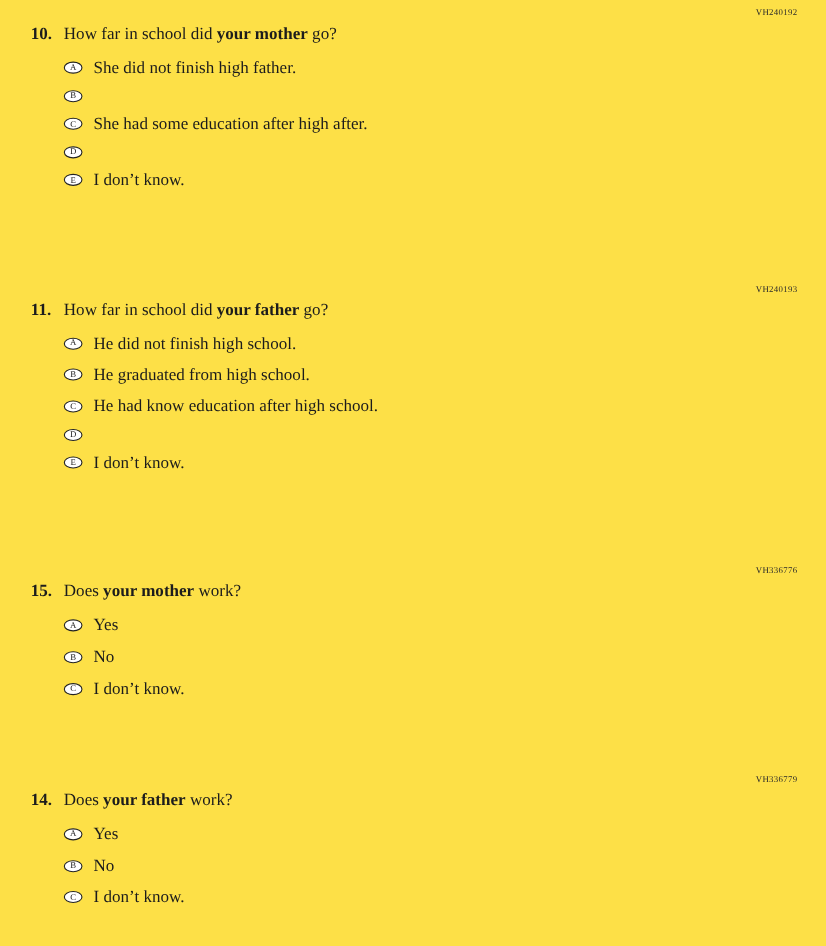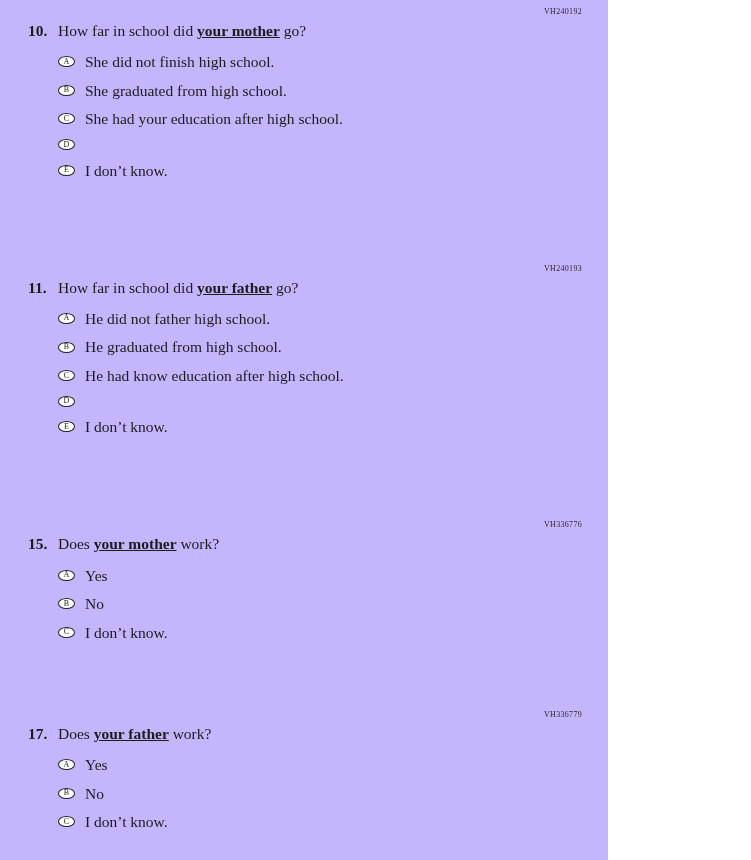--- a/index.html
+++ b/index.html
@@ -4,25 +4,25 @@
 <style>
   html, body {
     margin: 0;
     padding: 0;
     background: #ffffff;
     font-family: "Liberation Serif", serif;
     color: #1c1c1c;
   }
   .page {
     position: relative;
-    width: 608px;
+    width: 751px;
     height: 860px;
     box-sizing: border-box;
     padding: 8px 26px 0 28px;
-    background: #c4b5fd;
+    background: #fde047;
     overflow: hidden;
   }
   .question {
     margin-bottom: 86px;
   }
   .question.short {
     margin-bottom: 70px;
   }
   .code {
     text-align: right;
@@ -36,21 +36,20 @@
     display: flex;
     font-size: 15.5px;
     line-height: 1.25;
   }
   .qnum {
     flex: 0 0 30px;
     font-weight: bold;
   }
   .ptext .bold-part {
     font-weight: bold;
-    text-decoration: underline;
   }
   .options {
     list-style: none;
     margin: 13px 0 0 0;
     padding: 0 0 0 30px;
   }
   .options li {
     display: flex;
     align-items: center;
     margin-bottom: 11.5px;
@@ -81,50 +80,49 @@
 
   <section class="question">
     <div class="code">VH240192</div>
     <div class="prompt">
       <span class="qnum">10.</span>
       <span class="ptext"><span>How far in school did </span><span class="bold-part">your mother</span><span> go?</span></span>
     </div>
     <ul class="options">
       <li>
           <span class="oval">A</span>
-          <span>She did not finish high school.</span>
+          <span>She did not finish high father.</span>
         </li>
       <li>
           <span class="oval">B</span>
-          <span>She graduated from high school.</span>
         </li>
       <li>
           <span class="oval">C</span>
-          <span>She had your education after high school.</span>
+          <span>She had some education after high after.</span>
         </li>
       <li>
           <span class="oval">D</span>
         </li>
       <li>
           <span class="oval">E</span>
           <span>I don’t know.</span>
         </li>
     </ul>
   </section>
 
   <section class="question">
     <div class="code">VH240193</div>
     <div class="prompt">
       <span class="qnum">11.</span>
       <span class="ptext"><span>How far in school did </span><span class="bold-part">your father</span><span> go?</span></span>
     </div>
     <ul class="options">
       <li>
           <span class="oval">A</span>
-          <span>He did not father high school.</span>
+          <span>He did not finish high school.</span>
         </li>
       <li>
           <span class="oval">B</span>
           <span>He graduated from high school.</span>
         </li>
       <li>
           <span class="oval">C</span>
           <span>He had know education after high school.</span>
         </li>
       <li>
@@ -155,21 +153,21 @@
       <li>
           <span class="oval">C</span>
           <span>I don’t know.</span>
         </li>
     </ul>
   </section>
 
   <section class="question short">
     <div class="code">VH336779</div>
     <div class="prompt">
-      <span class="qnum">17.</span>
+      <span class="qnum">14.</span>
       <span class="ptext"><span>Does </span><span class="bold-part">your father</span><span> work?</span></span>
     </div>
     <ul class="options">
       <li>
           <span class="oval">A</span>
           <span>Yes</span>
         </li>
       <li>
           <span class="oval">B</span>
           <span>No</span>

